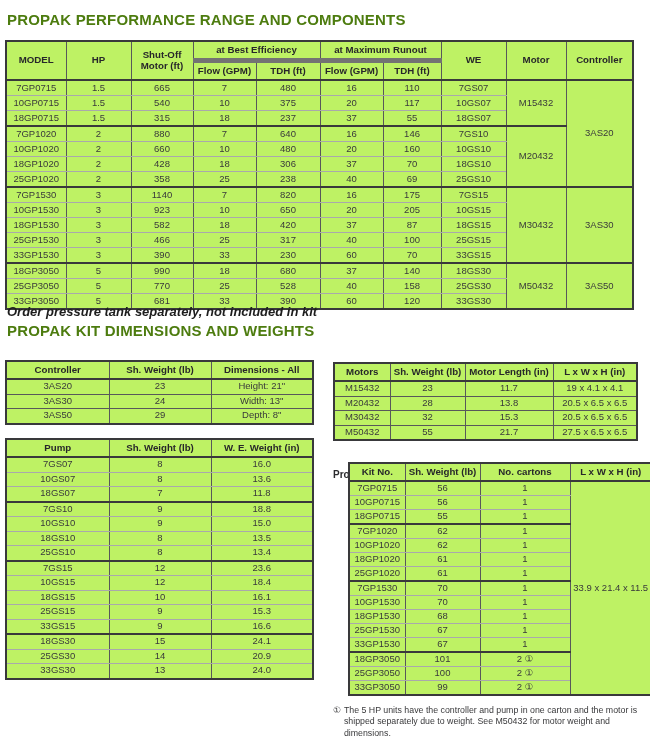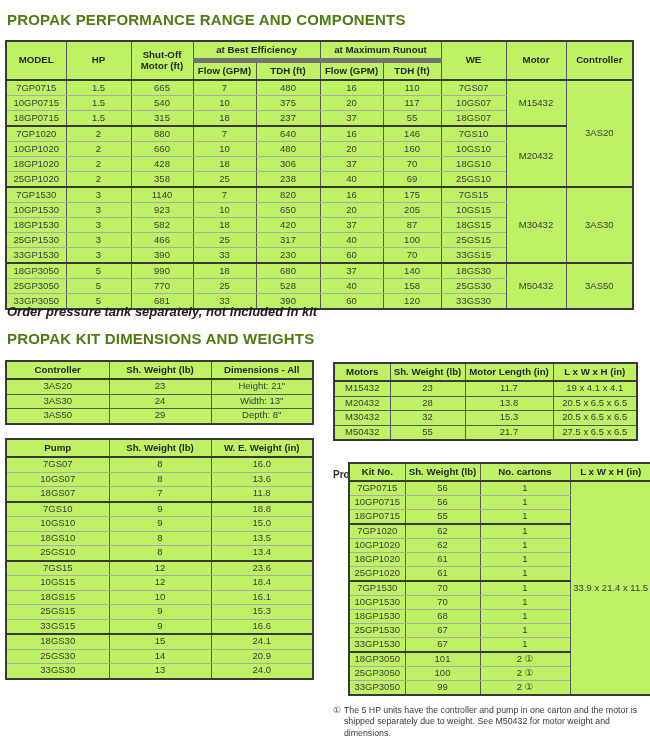--- a/index.html
+++ b/index.html
@@ -1,19 +1,19 @@
 <!DOCTYPE html>
 <html><head>
 <meta charset="utf-8">
 <style>
   html,body{margin:0;padding:0;background:#fff;}
   body{width:650px;height:751px;position:relative;font-family:"Liberation Sans","DejaVu Sans",sans-serif;overflow:hidden;}
   .title{position:absolute;font-size:15px;font-weight:bold;color:#4d7c0f;letter-spacing:.2px;}
   #t1{left:7px;top:11px;}
-  #t2{left:7px;top:330px;}
+  #t2{left:7px;top:322px;}
   .note{position:absolute;left:7px;top:304px;font-size:13px;font-weight:bold;font-style:italic;color:#1e1e1e;}
   .subtitle{position:absolute;left:333px;top:449px;font-size:10px;font-weight:bold;color:#2b2b2d;margin-top:20px;}
   table.doc{position:absolute;border-collapse:collapse;table-layout:fixed;border:2px solid #39393b;background:#bef264;}
   .doc th,.doc td{border:1px solid #58585a;font-size:9.5px;text-align:center;vertical-align:middle;padding:0 2px;color:#39393b;line-height:1.12;white-space:nowrap;overflow:hidden;}
   .doc thead th{font-weight:bold;color:#27272a;border-bottom:2px solid #39393b;font-size:9.7px;height:16px;}
   .doc thead th.sub{border-bottom:5px solid #737373;}
   
   .perf tbody td{border-top:1px solid #a9a9ab;border-bottom:1px solid #a9a9ab;height:14px;}
   .perf tr.grp td{border-top:2px solid #39393b;}
   .perf thead tr{height:17px;}

